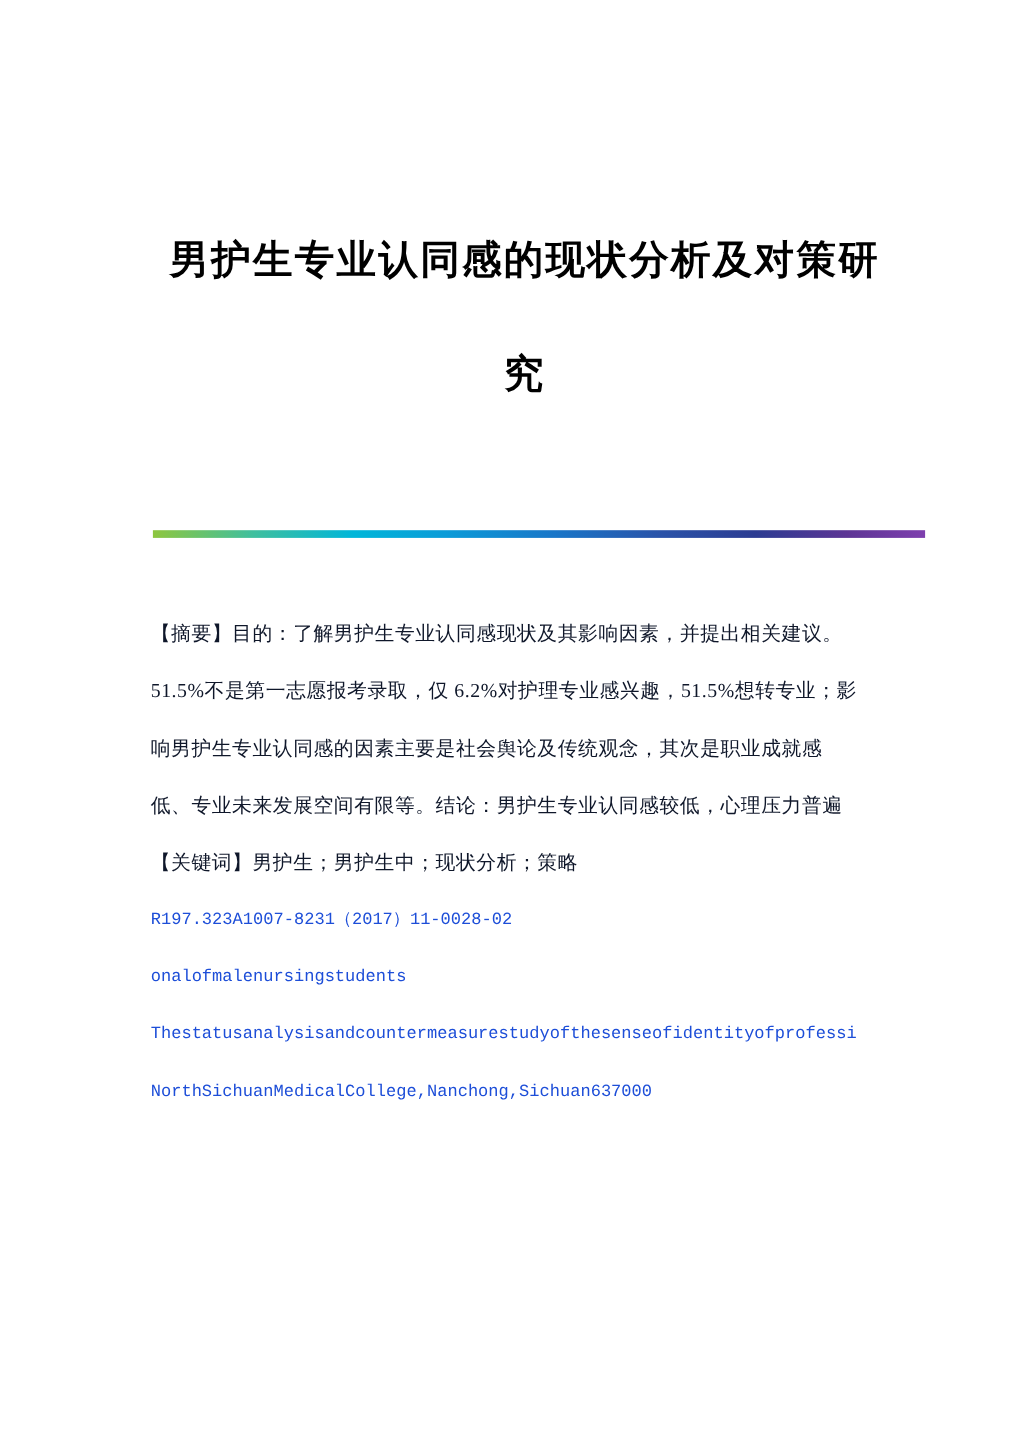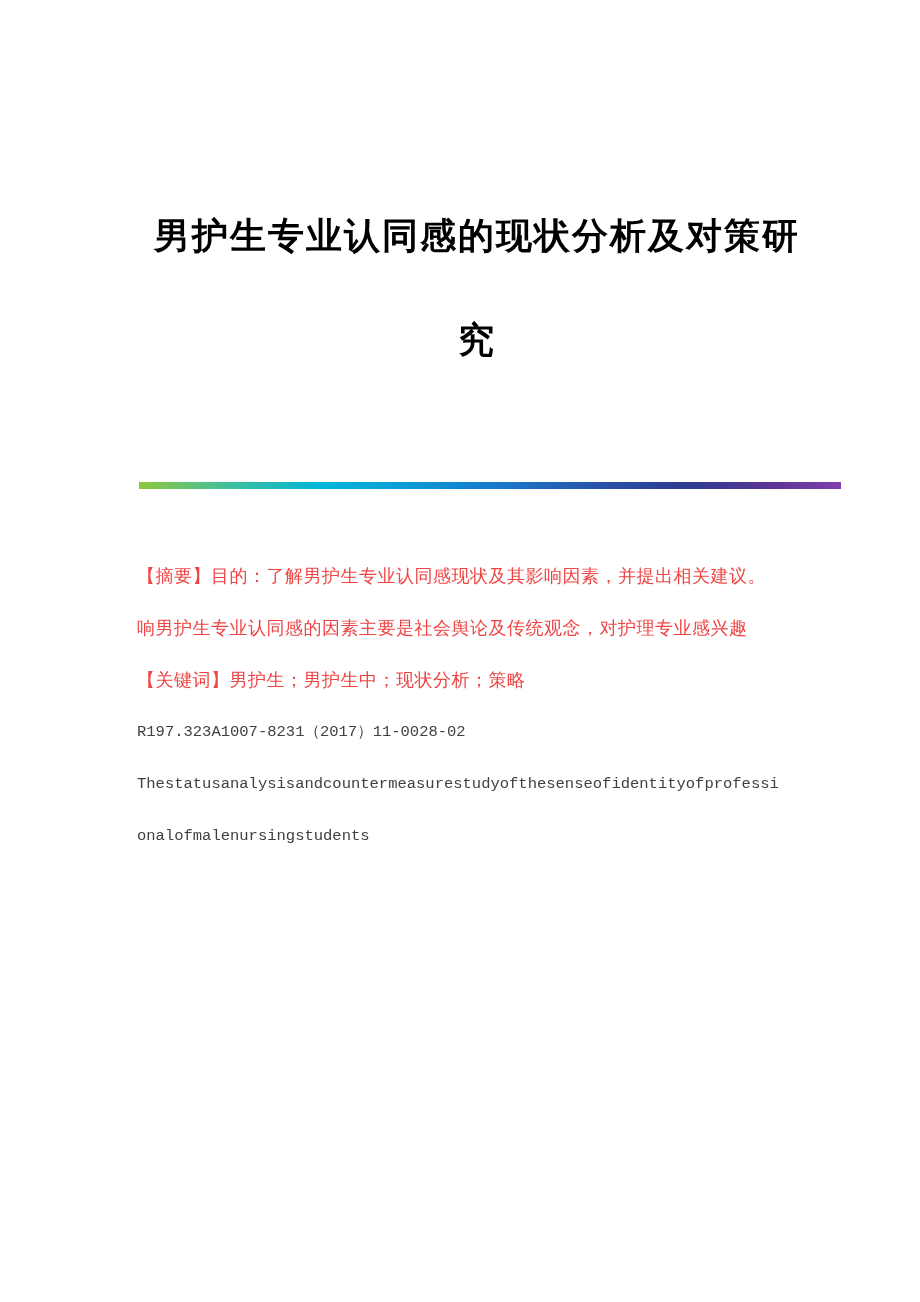--- a/index.html
+++ b/index.html
@@ -57,48 +57,51 @@
     height: 52px;
     line-height: 52px;
     margin: 0;
     padding: 0;
     white-space: nowrap;
   }
   .cn {
     font-family: "Liberation Serif", "DejaVu Serif", serif;
     font-size: 18px;
     letter-spacing: 0.5px;
-    color: #ef4444;
+    color: #0f172a;
   }
   .en {
     font-family: "Liberation Mono", "DejaVu Sans Mono", monospace;
     font-size: 15.5px;
     letter-spacing: 0;
-    color: #404040;
+    color: #1d4ed8;
   }
 </style>
 </head>
 <body>
 
 <div class="page">
 
   <h1 style="margin:0;font-size:inherit;font-weight:inherit;">
     <span class="title-line title-line1">男护生专业认同感的现状分析及对策研</span>
     <span class="title-line title-line2">究</span>
   </h1>
 
   <div class="divider"></div>
 
   <div class="body-block">
     <p class="line cn">【摘要】目的：了解男护生专业认同感现状及其影响因素，并提出相关建议。</p>
-    <p class="line cn">响男护生专业认同感的因素主要是社会舆论及传统观念，对护理专业感兴趣</p>
+    <p class="line cn">51.5%不是第一志愿报考录取，仅 6.2%对护理专业感兴趣，51.5%想转专业；影</p>
+    <p class="line cn">响男护生专业认同感的因素主要是社会舆论及传统观念，其次是职业成就感</p>
+    <p class="line cn">低、专业未来发展空间有限等。结论：男护生专业认同感较低，心理压力普遍</p>
 
     <p class="line cn">【关键词】男护生；男护生中；现状分析；策略</p>
 
     <p class="line en">R197.323A1007-8231（2017）11-0028-02</p>
 
+    <p class="line en">onalofmalenursingstudents</p>
     <p class="line en">Thestatusanalysisandcountermeasurestudyofthesenseofidentityofprofessi</p>
-    <p class="line en">onalofmalenursingstudents</p>
 
 
+    <p class="line en">NorthSichuanMedicalCollege,Nanchong,Sichuan637000</p>
   </div>
 
 </div>
 
 </body></html>

